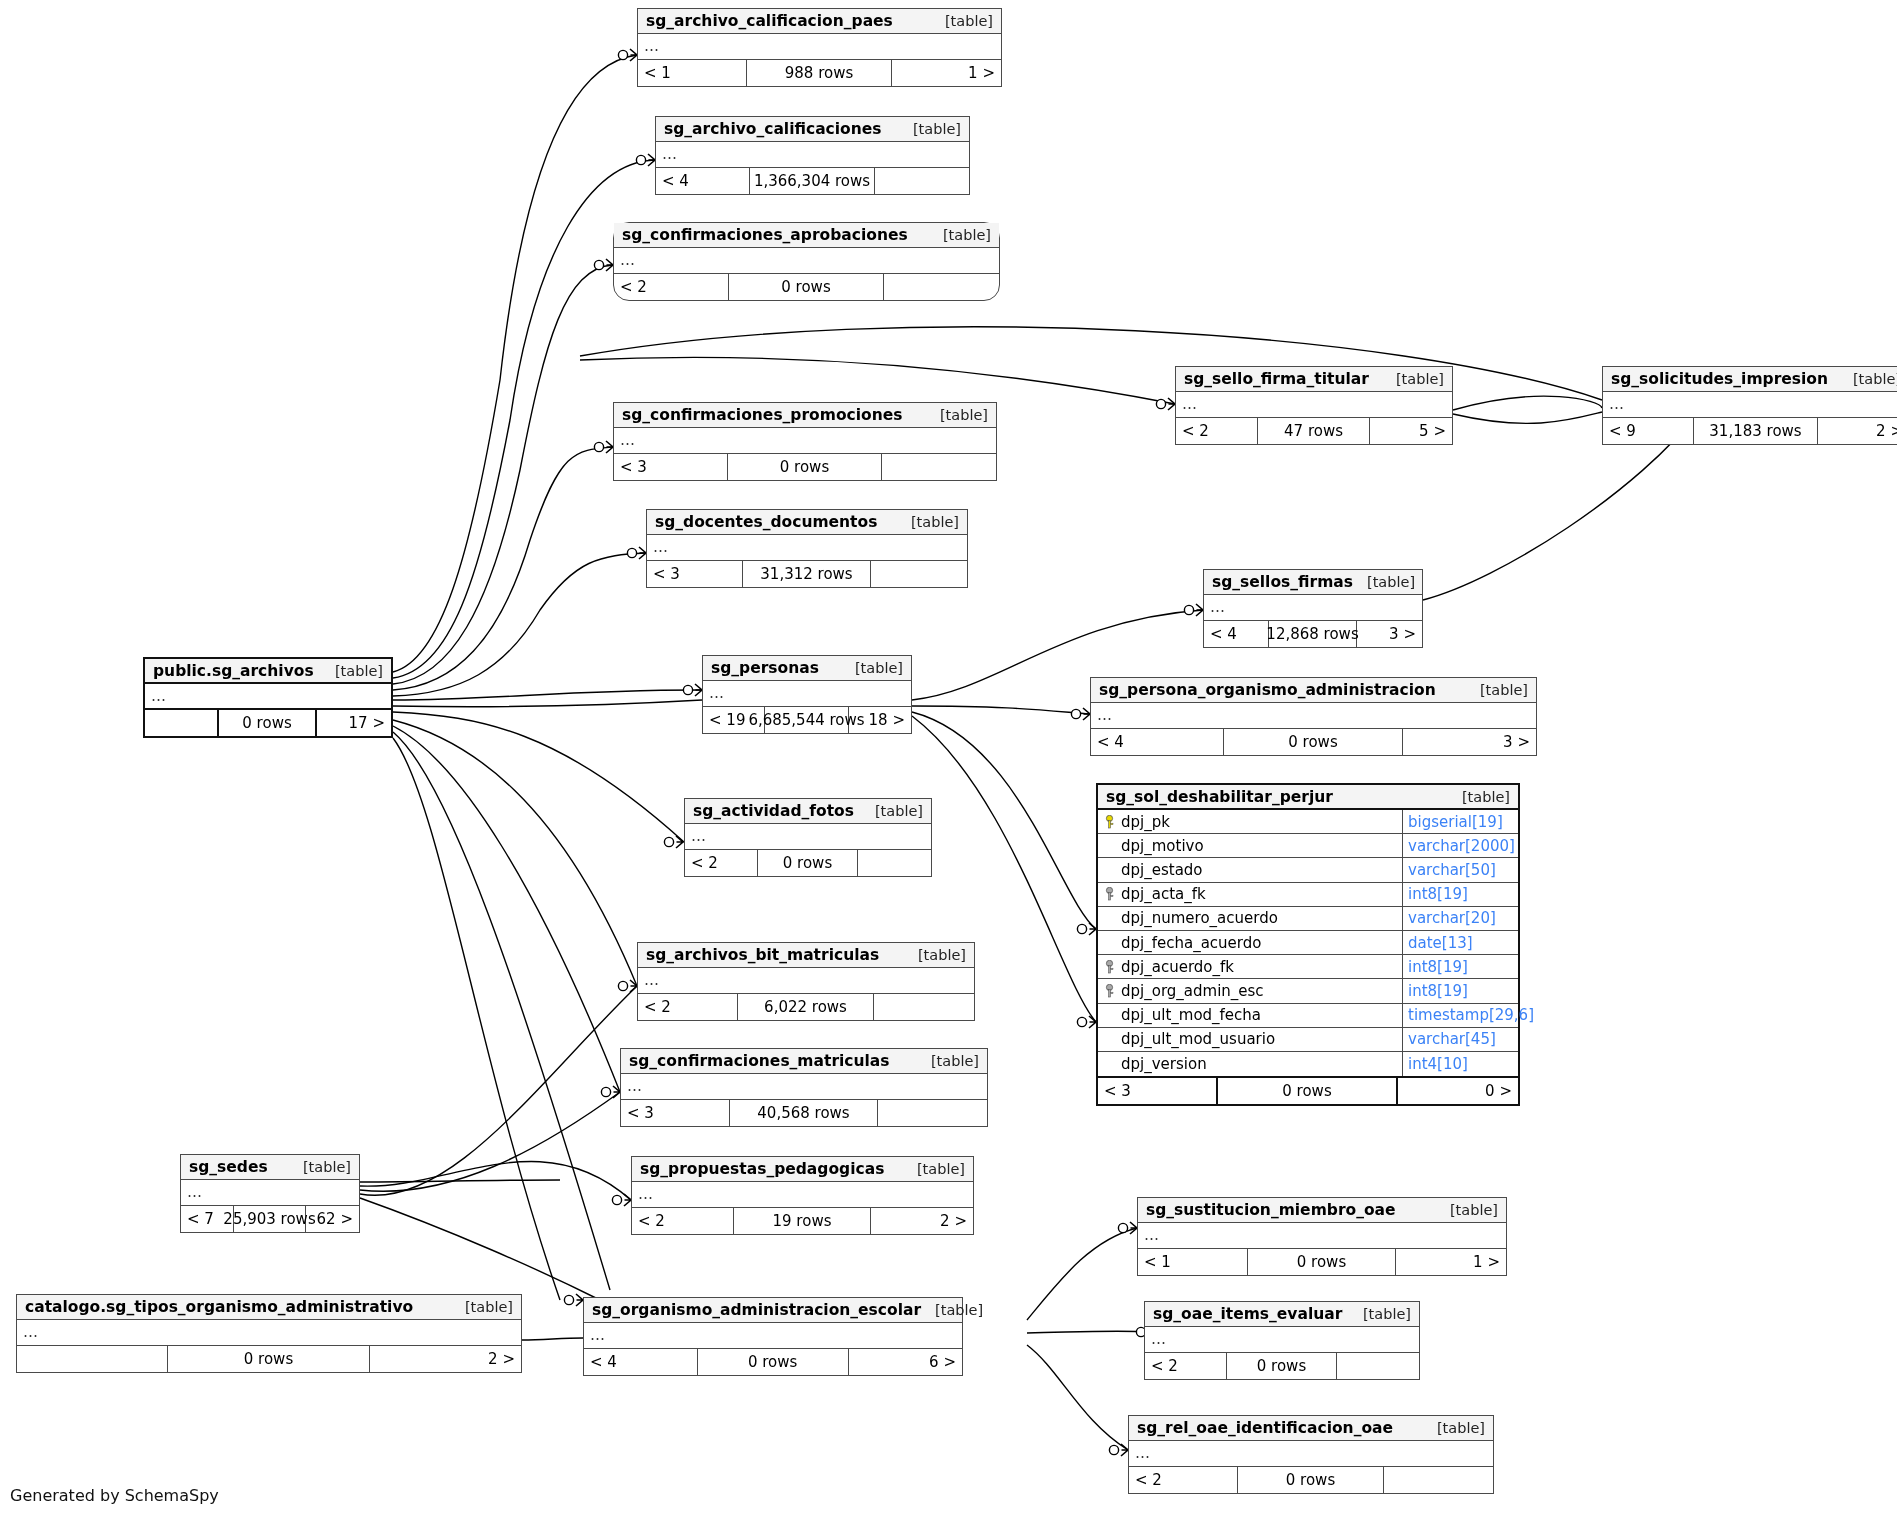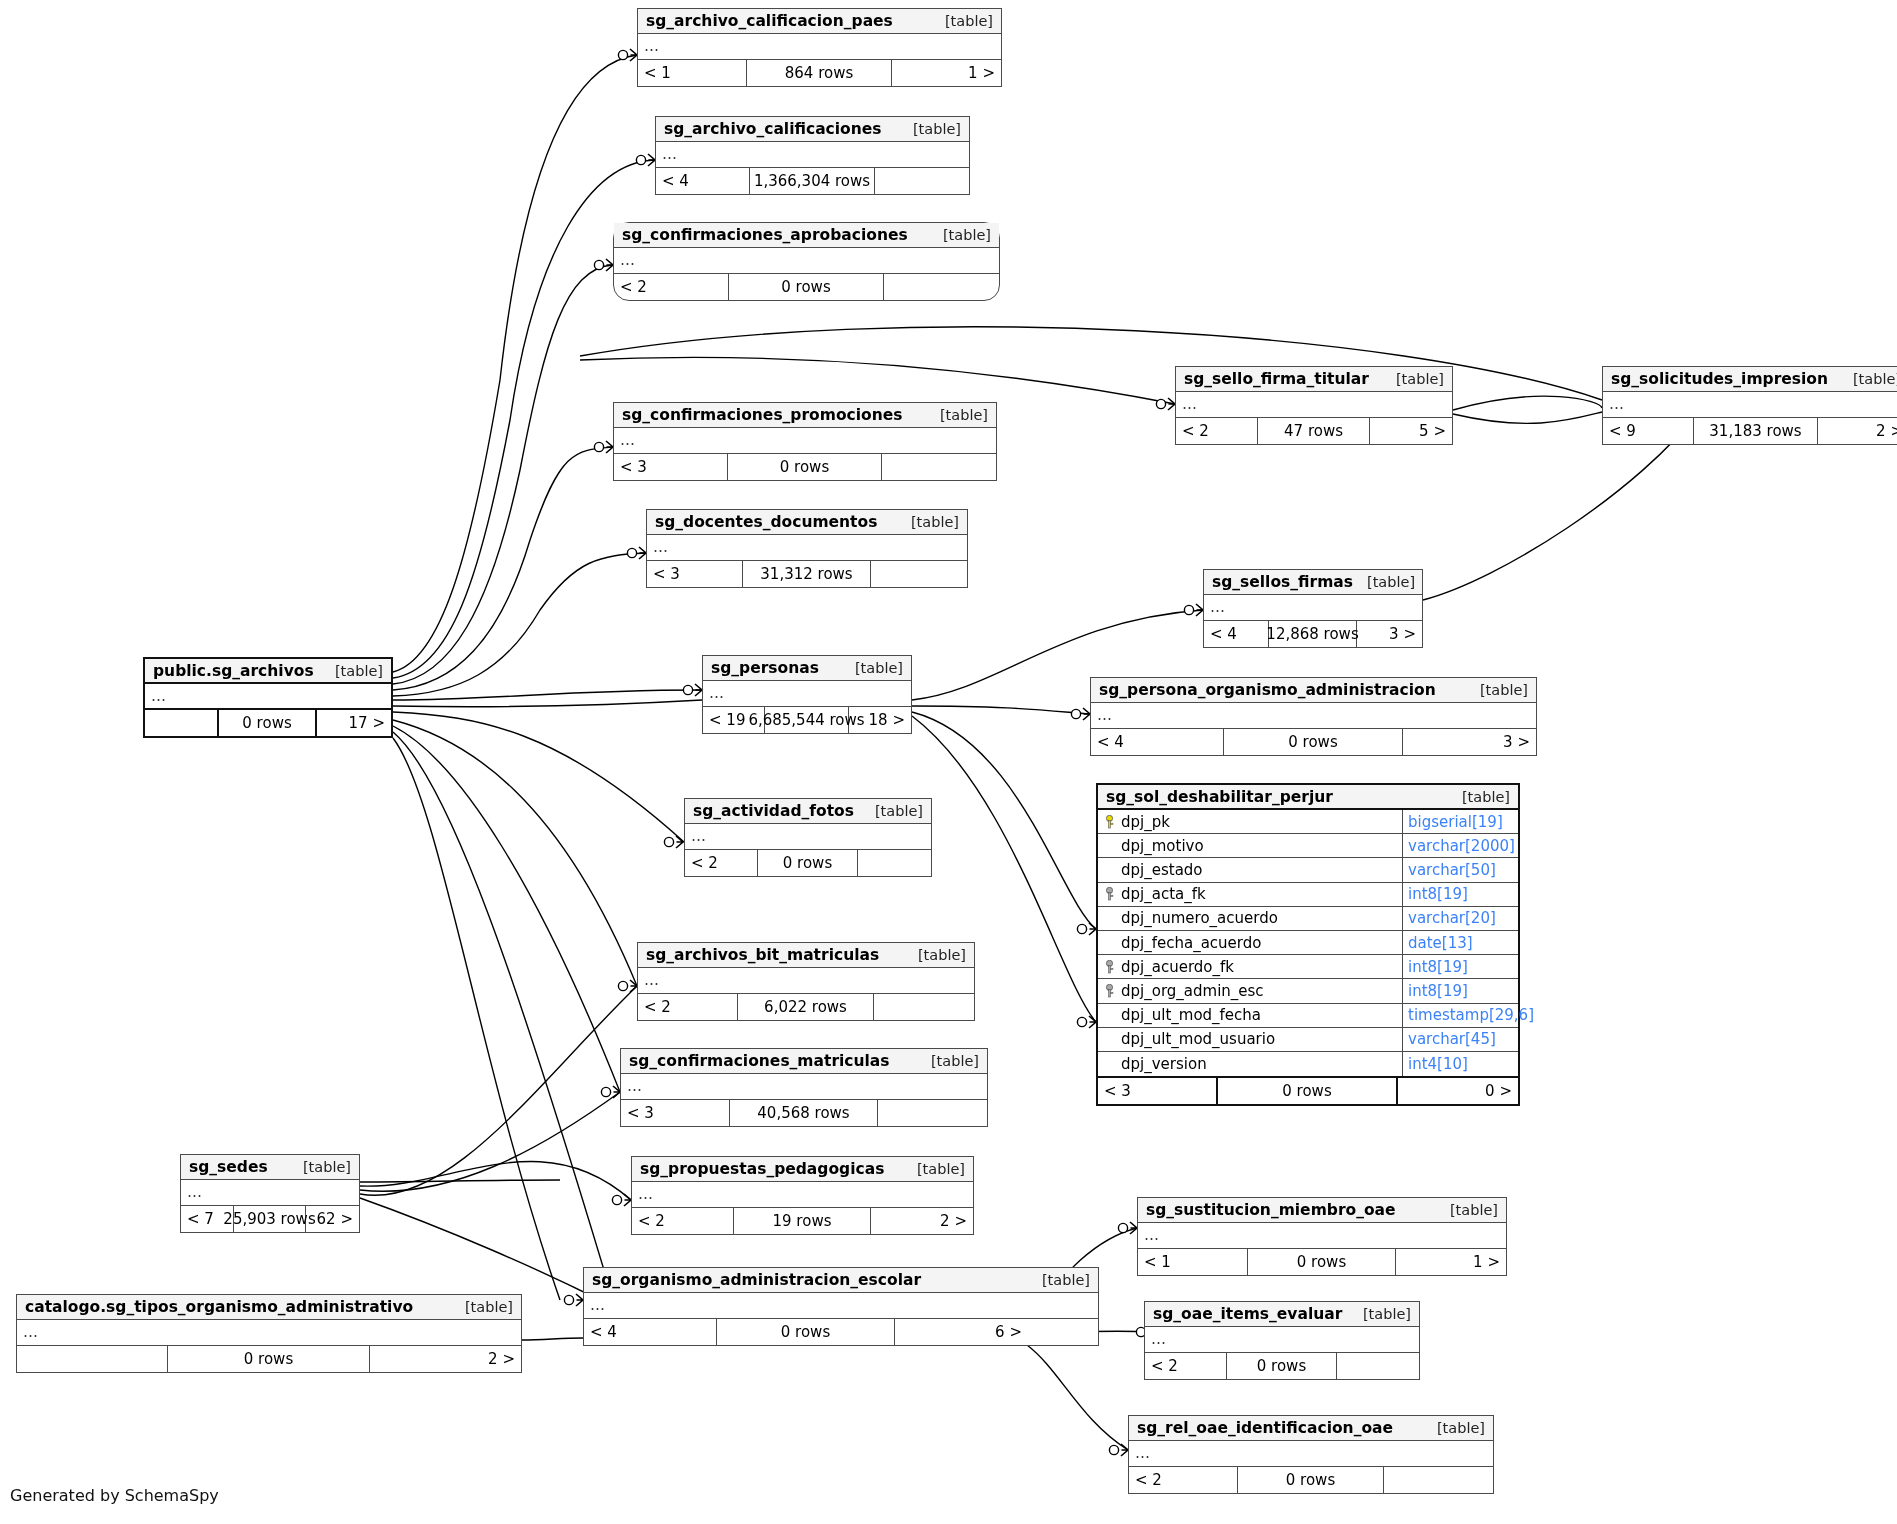--- a/index.html
+++ b/index.html
@@ -116,21 +116,21 @@
 
   <div id="tables-layer">
       <div class="tbl" style="left: 637px; top: 8px; width: 365px;">
         <div class="hdr">
           <span class="nm">sg_archivo_calificacion_paes</span>
           <span class="tg">[table]</span>
         </div>
         <div class="ellip">…</div>
         <div class="foot">
           <div class="fl" style="width:110px">&lt; 1</div>
-          <div class="fc" style="width:145px">864 rows</div>
+          <div class="fc" style="width:145px">988 rows</div>
           <div class="fr" style="width:110px">1 &gt;</div>
         </div>
       </div>
       <div class="tbl" style="left: 655px; top: 116px; width: 315px;">
         <div class="hdr">
           <span class="nm">sg_archivo_calificaciones</span>
           <span class="tg">[table]</span>
         </div>
         <div class="ellip">…</div>
         <div class="foot">
@@ -324,21 +324,21 @@
           <span class="nm">catalogo.sg_tipos_organismo_administrativo</span>
           <span class="tg">[table]</span>
         </div>
         <div class="ellip">…</div>
         <div class="foot">
           <div class="fl" style="width:152px"></div>
           <div class="fc" style="width:202px">0 rows</div>
           <div class="fr" style="width:152px">2 &gt;</div>
         </div>
       </div>
-      <div class="tbl" style="left: 583px; top: 1267px; width: 516px;">
+      <div class="tbl" style="left: 583px; top: 1297px; width: 380px;">
         <div class="hdr">
           <span class="nm">sg_organismo_administracion_escolar</span>
           <span class="tg">[table]</span>
         </div>
         <div class="ellip">…</div>
         <div class="foot">
           <div class="fl" style="width:133px">&lt; 4</div>
           <div class="fc" style="width:178px">0 rows</div>
           <div class="fr" style="width:133px">6 &gt;</div>
         </div>

